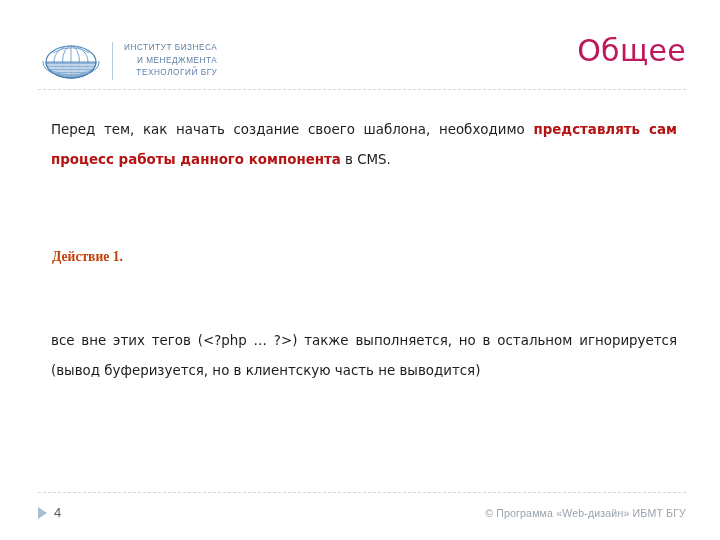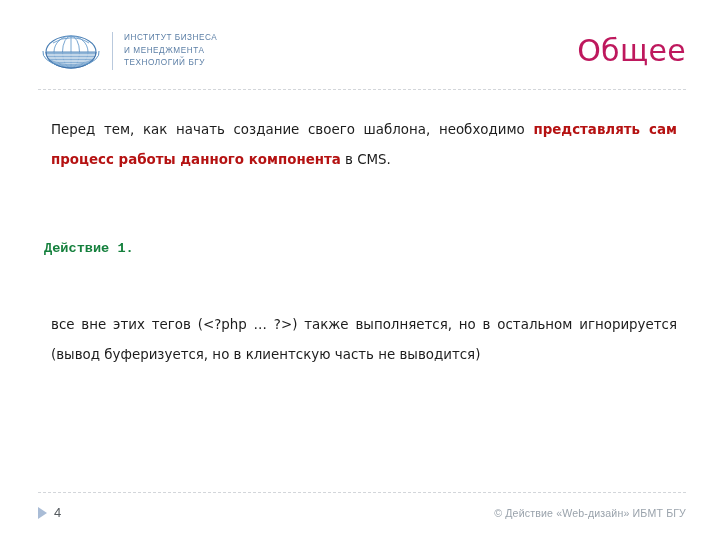--- a/index.html
+++ b/index.html
@@ -29,23 +29,24 @@
     position: absolute;
     left: 0;
     top: 0;
     width: 720px;
     height: 92px;
   }
 
   .logo-block {
     position: absolute;
     left: 40px;
-    top: 28px;
+    top: 38px;
     display: flex;
     align-items: center;
+    text-align: right;
   }
 
   .logo-mark {
     width: 62px;
     height: 46px;
     flex: 0 0 auto;
     display: block;
   }
 
   .logo-divider {
@@ -108,26 +109,26 @@
 
   .gap-lg { height: 45px; }
   .gap-sm { height: 16px; }
 
   .strong-red {
     color: #b51212;
     font-weight: bold;
   }
 
   .heading-step {
-    font-family: Liberation Mono, monospace;
+    font-family: Liberation Serif, serif;
     font-size: 13.6px;
     font-weight: bold;
-    color: #15803d;
+    color: #c2410c;
     line-height: 28px;
-    margin: 4px;
+    margin: 12px;
   }
 
   .block-justify {
     text-align: justify;
     text-align-last: left;
   }
 
   
   .rule-bottom {
     position: absolute;
@@ -250,16 +251,16 @@
     <p class="para block-justify">все вне этих тегов (&lt;?php … ?&gt;) также выполняется, но в остальном игнорируется (вывод буферизуется, но в клиентскую часть не выводится)</p>
   </div>
 
   <div class="rule-bottom"></div>
 
   <div class="footer">
     <div class="slide-num-wrap">
       <span class="tri-icon"></span>
       <span class="slide-num">4</span>
     </div>
-    <div class="copyright">© Действие «Web-дизайн» ИБМТ БГУ</div>
+    <div class="copyright">© Программа «Web-дизайн» ИБМТ БГУ</div>
   </div>
 
 </div>
 
 </body></html>

